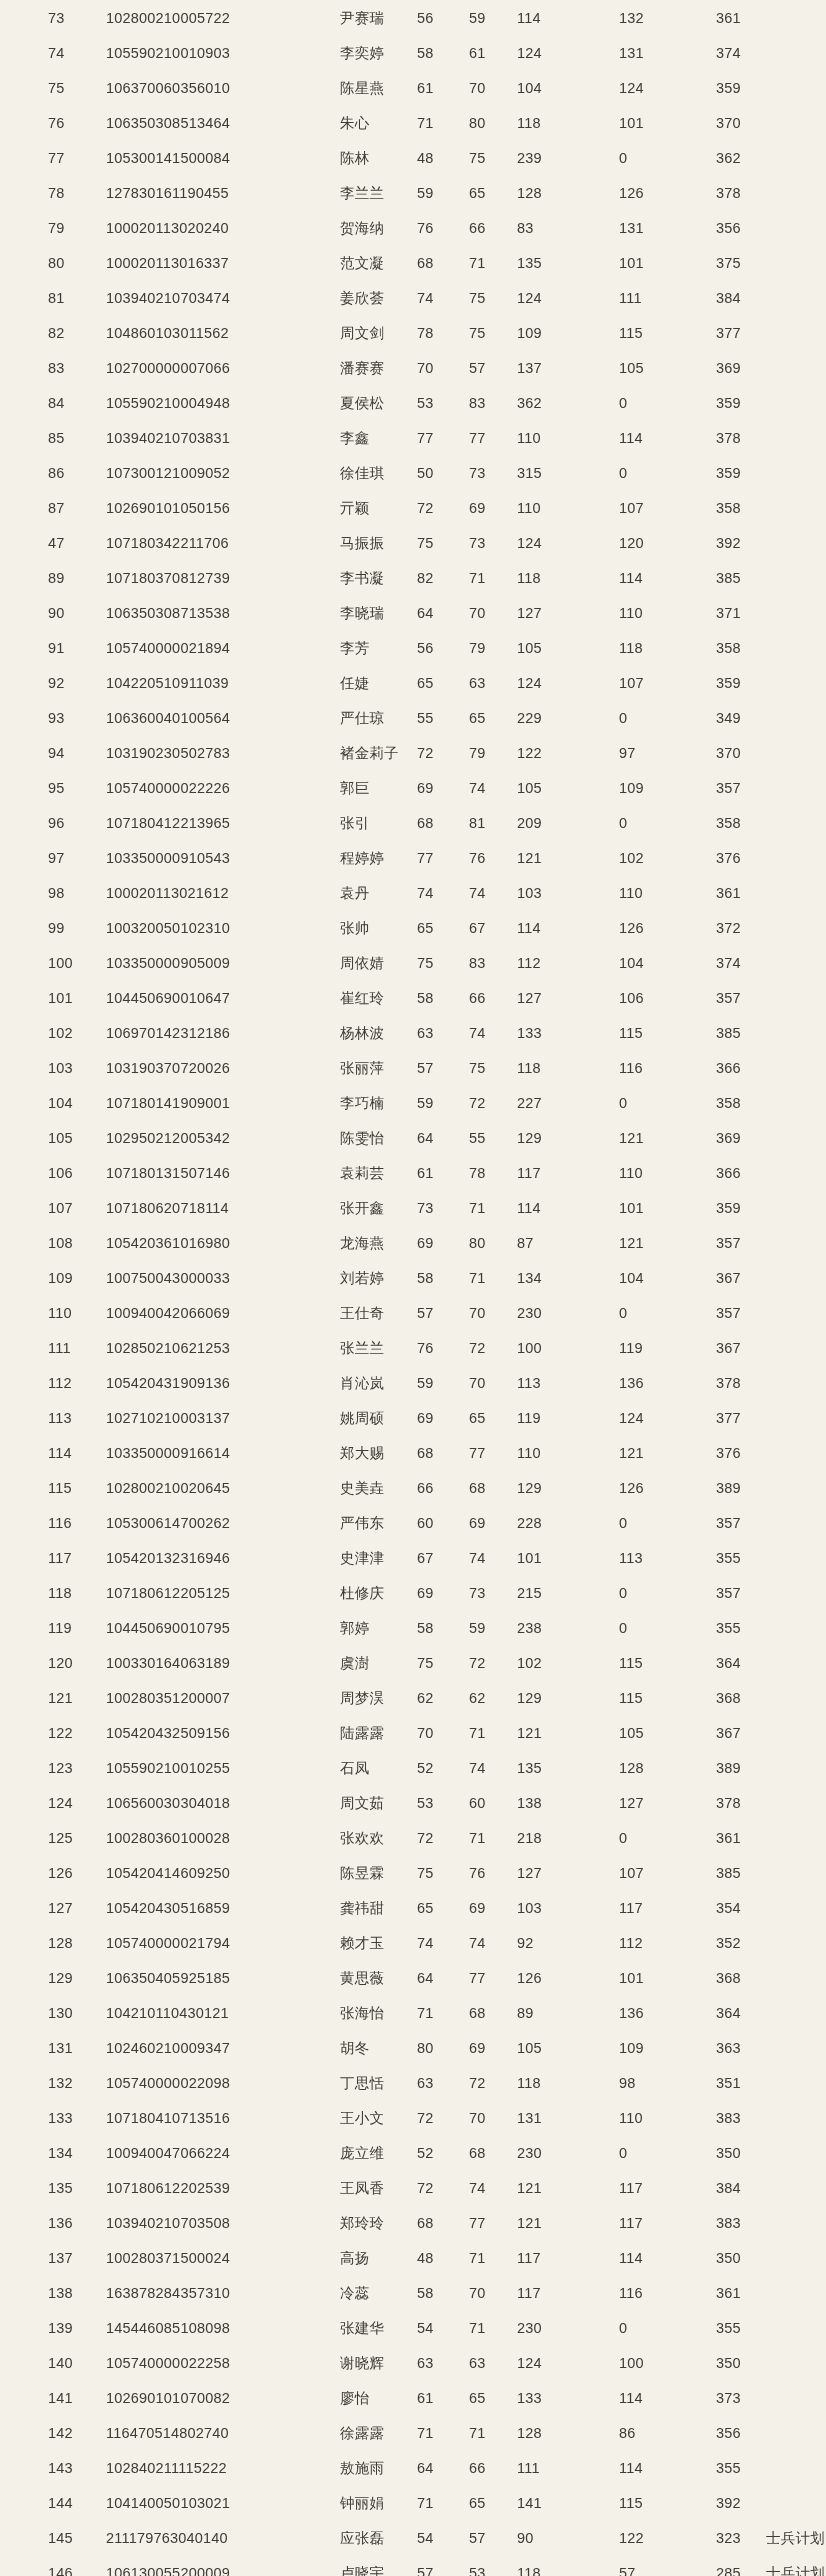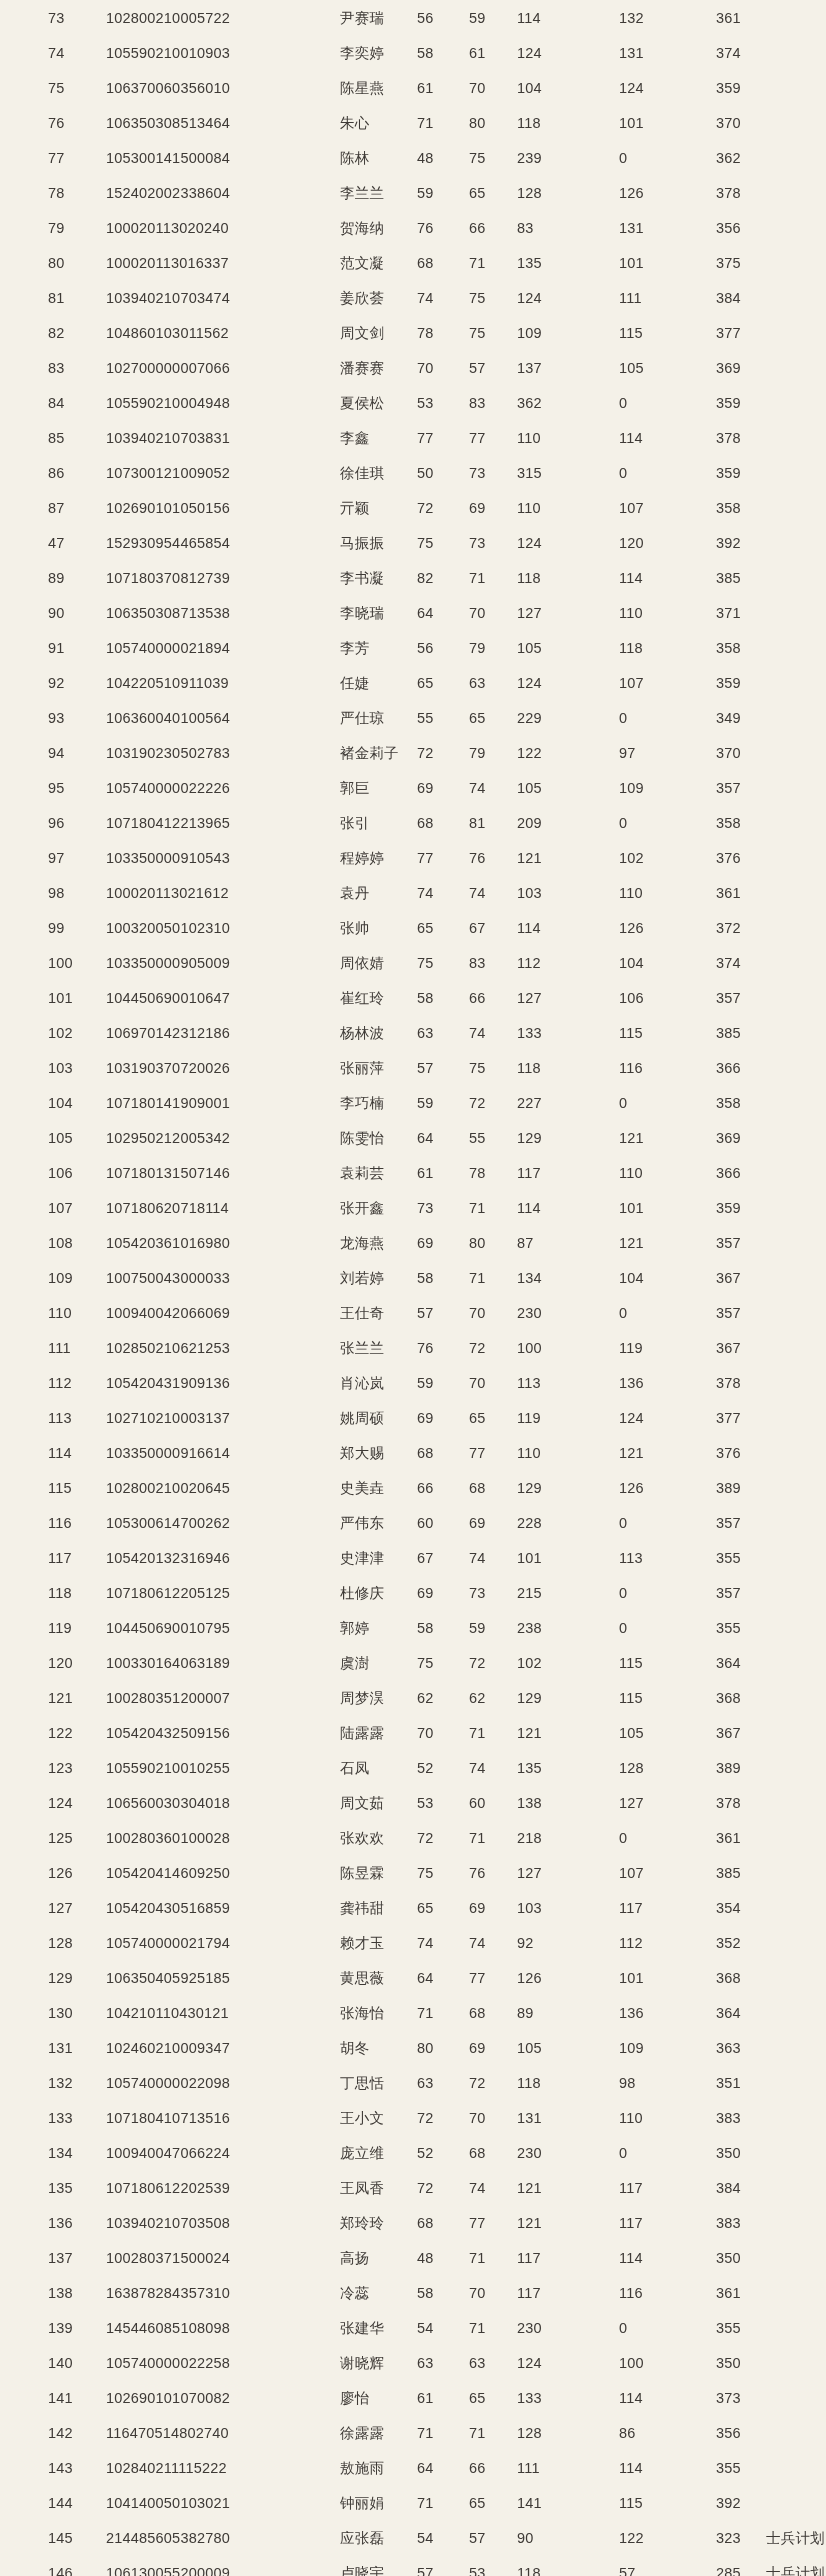--- a/index.html
+++ b/index.html
@@ -101,21 +101,21 @@
     <span class="cell c-s1">48</span>
     <span class="cell c-s2">75</span>
     <span class="cell c-s3">239</span>
     <span class="cell c-s4">0</span>
     <span class="cell c-total">362</span>
     <span class="cell c-note"></span>
   </div>
 
   <div class="row">
     <span class="cell c-rank">78</span>
-    <span class="cell c-id">152402002338604</span>
+    <span class="cell c-id">127830161190455</span>
     <span class="cell c-name">李兰兰</span>
     <span class="cell c-s1">59</span>
     <span class="cell c-s2">65</span>
     <span class="cell c-s3">128</span>
     <span class="cell c-s4">126</span>
     <span class="cell c-total">378</span>
     <span class="cell c-note"></span>
   </div>
 
   <div class="row">
@@ -221,21 +221,21 @@
     <span class="cell c-s1">72</span>
     <span class="cell c-s2">69</span>
     <span class="cell c-s3">110</span>
     <span class="cell c-s4">107</span>
     <span class="cell c-total">358</span>
     <span class="cell c-note"></span>
   </div>
 
   <div class="row">
     <span class="cell c-rank">47</span>
-    <span class="cell c-id">152930954465854</span>
+    <span class="cell c-id">107180342211706</span>
     <span class="cell c-name">马振振</span>
     <span class="cell c-s1">75</span>
     <span class="cell c-s2">73</span>
     <span class="cell c-s3">124</span>
     <span class="cell c-s4">120</span>
     <span class="cell c-total">392</span>
     <span class="cell c-note"></span>
   </div>
 
   <div class="row">
@@ -905,21 +905,21 @@
     <span class="cell c-s1">71</span>
     <span class="cell c-s2">65</span>
     <span class="cell c-s3">141</span>
     <span class="cell c-s4">115</span>
     <span class="cell c-total">392</span>
     <span class="cell c-note"></span>
   </div>
 
   <div class="row">
     <span class="cell c-rank">145</span>
-    <span class="cell c-id">214485605382780</span>
+    <span class="cell c-id">211179763040140</span>
     <span class="cell c-name">应张磊</span>
     <span class="cell c-s1">54</span>
     <span class="cell c-s2">57</span>
     <span class="cell c-s3">90</span>
     <span class="cell c-s4">122</span>
     <span class="cell c-total">323</span>
     <span class="cell c-note">士兵计划</span>
   </div>
 
   <div class="row">

